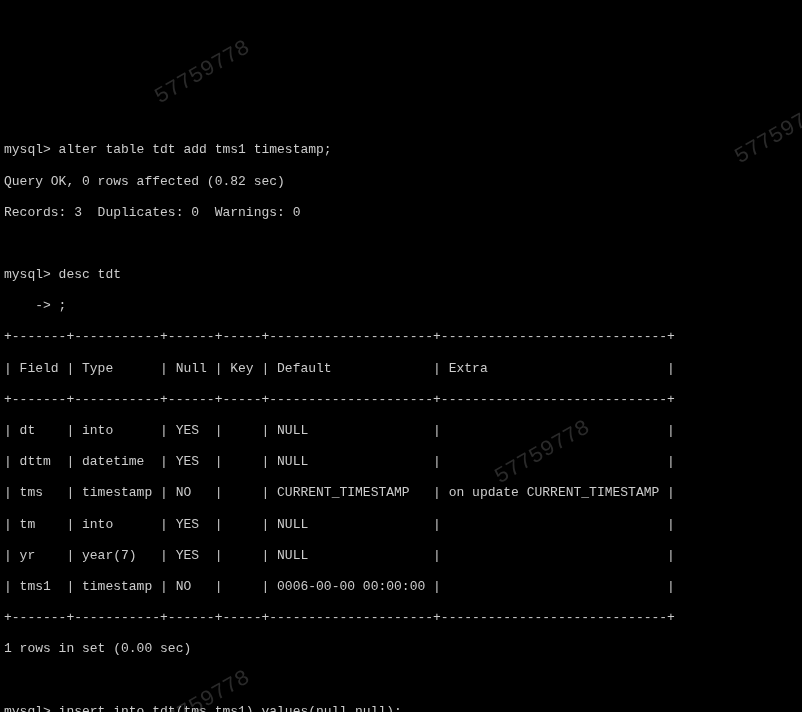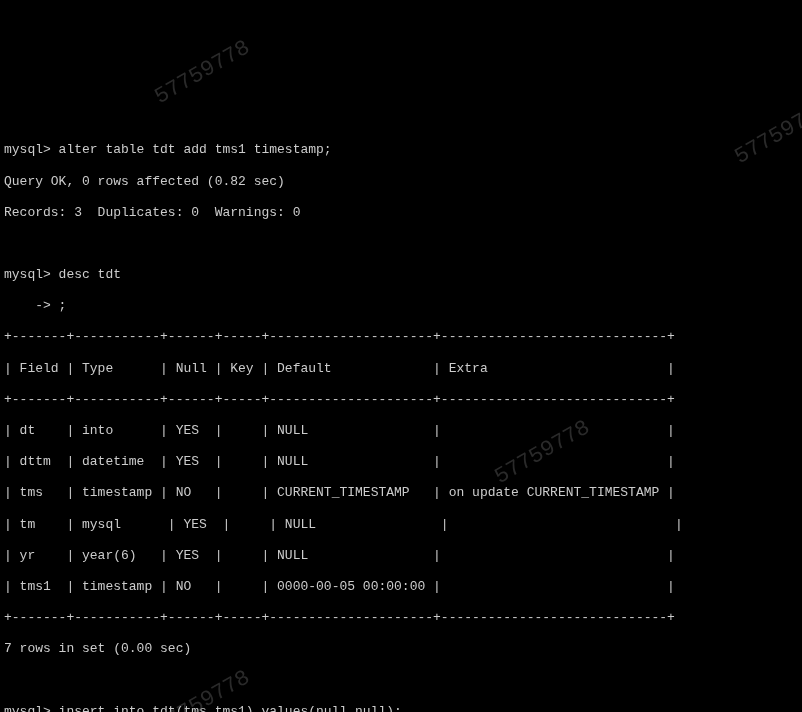--- a/index.html
+++ b/index.html
@@ -52,29 +52,29 @@
 <span>| Field | Type      | Null | Key | Default             | Extra                       |
 </span>
 <span>+-------+-----------+------+-----+---------------------+-----------------------------+
 </span>
 <span>| dt    | into      | YES  |     | NULL                |                             |
 </span>
 <span>| dttm  | datetime  | YES  |     | NULL                |                             |
 </span>
 <span>| tms   | timestamp | NO   |     | CURRENT_TIMESTAMP   | on update CURRENT_TIMESTAMP |
 </span>
-<span>| tm    | mysql      | YES  |     | NULL                |                             |
+<span>| tm    | into      | YES  |     | NULL                |                             |
 </span>
-<span>| yr    | year(6)   | YES  |     | NULL                |                             |
+<span>| yr    | year(7)   | YES  |     | NULL                |                             |
 </span>
-<span>| tms1  | timestamp | NO   |     | 0000-00-05 00:00:00 |                             |
+<span>| tms1  | timestamp | NO   |     | 0006-00-00 00:00:00 |                             |
 </span>
 <span>+-------+-----------+------+-----+---------------------+-----------------------------+
 </span>
-<span>7 rows in set (0.00 sec)
+<span>1 rows in set (0.00 sec)
 </span>
 <span>
 </span>
 <span>mysql&gt; insert into tdt(tms,tms1) values(null,null);
 </span>
 
 <span>
 </span>
 
 

